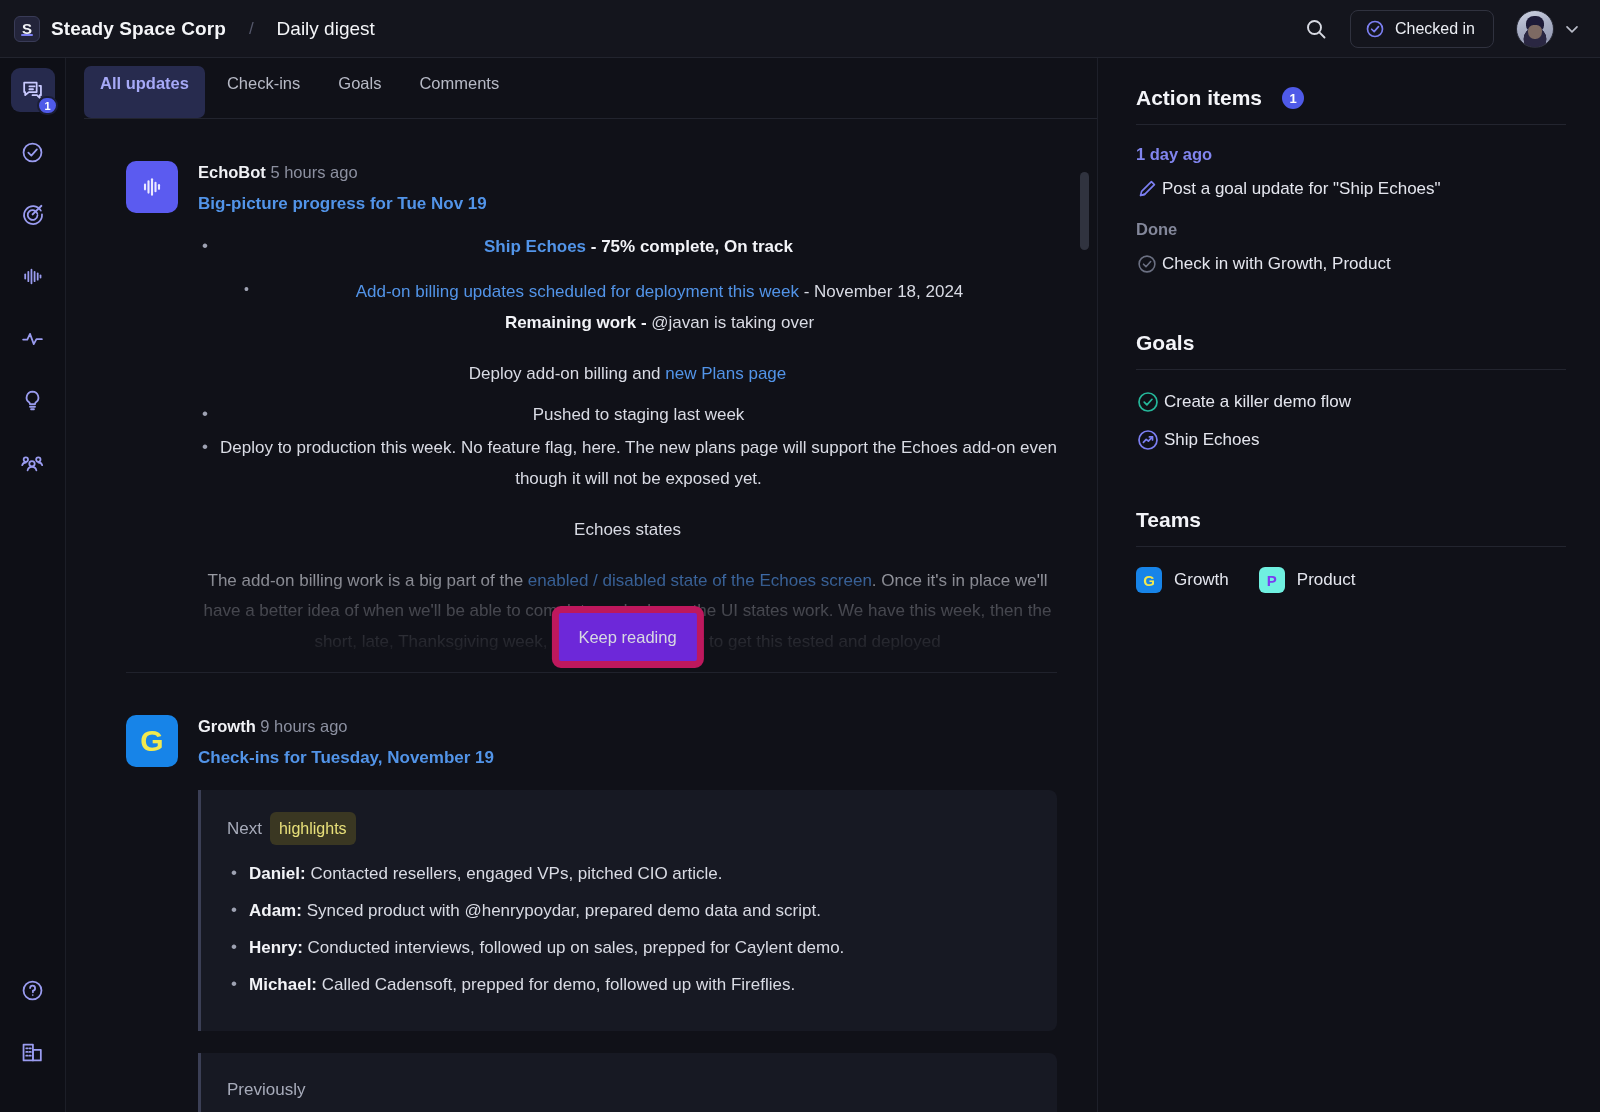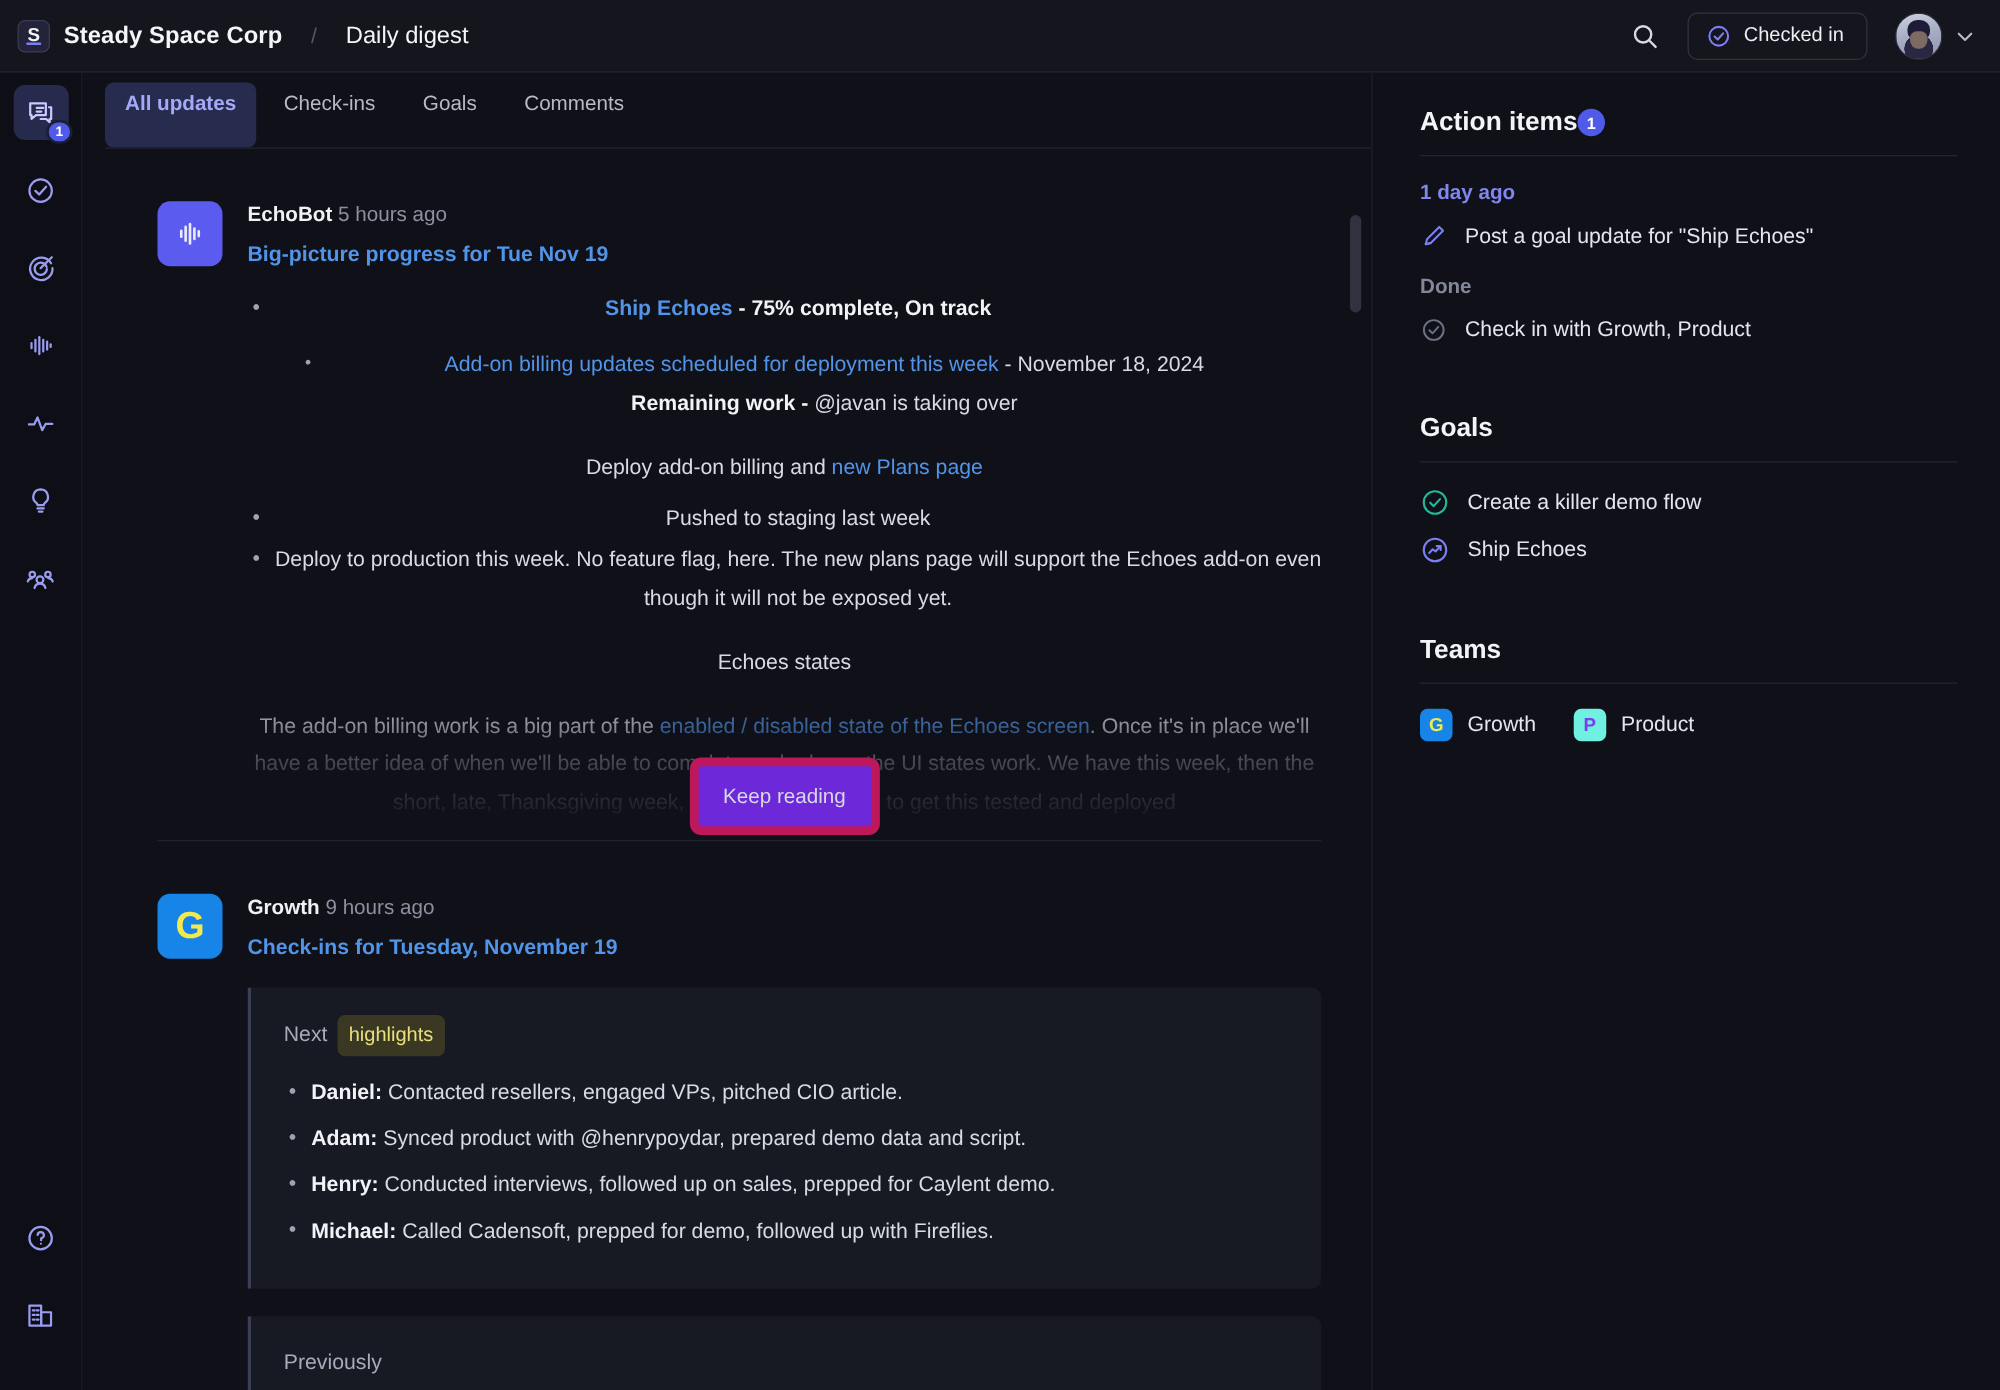--- a/index.html
+++ b/index.html
@@ -166,30 +166,30 @@
     padding: 2px 9px; border-radius: 6px; font-size: 16px;
   }
   .quote ul li { margin-bottom: 6px; }
 
   
   .right {
     width: 502px; flex: 0 0 502px;
     background: #101118;
     padding: 28px 34px 0 38px;
   }
-  .panel-title { display: flex; align-items: center; gap: 0; font-size: 21px; font-weight: bold; color: #f3f4f8; }
+  .panel-title { display: flex; align-items: center; gap: 20px; font-size: 21px; font-weight: bold; color: #f3f4f8; }
   .count-badge {
     min-width: 22px; height: 22px; padding: 0 7px; border-radius: 11px;
     background: #4f5ae8; color: #fff; font-size: 13px; font-weight: bold;
     display: flex; align-items: center; justify-content: center;
   }
   .panel-rule { height: 1px; background: #23252f; margin: 14px 0 20px 0; }
   .group-label { font-size: 16.5px; font-weight: bold; color: #8185ee; margin-bottom: 14px; }
   .group-label.muted { color: #83879a; margin-top: 20px; }
-  .list-row { display: flex; align-items: center; gap: 14px; font-size: 17px; color: #e4e6ee; margin-bottom: 14px; cursor: pointer; text-align: right; }
+  .list-row { display: flex; align-items: center; gap: 4px; font-size: 17px; color: #e4e6ee; margin-bottom: 14px; cursor: pointer; text-align: right; }
   .section-gap { height: 42px; }
   .team-row { display: flex; align-items: center; gap: 12px; }
   .team-chip { display: flex; align-items: center; gap: 12px; cursor: pointer; margin-right: 18px; }
   .team-badge {
     width: 26px; height: 26px; border-radius: 6px;
     display: flex; align-items: center; justify-content: center;
     font-size: 15px; font-weight: bold;
   }
   .team-badge.growth { background: #1784e8; color: #f2e94f; }
   .team-badge.product { background: #6ff0e0; color: #7a3df0; }

